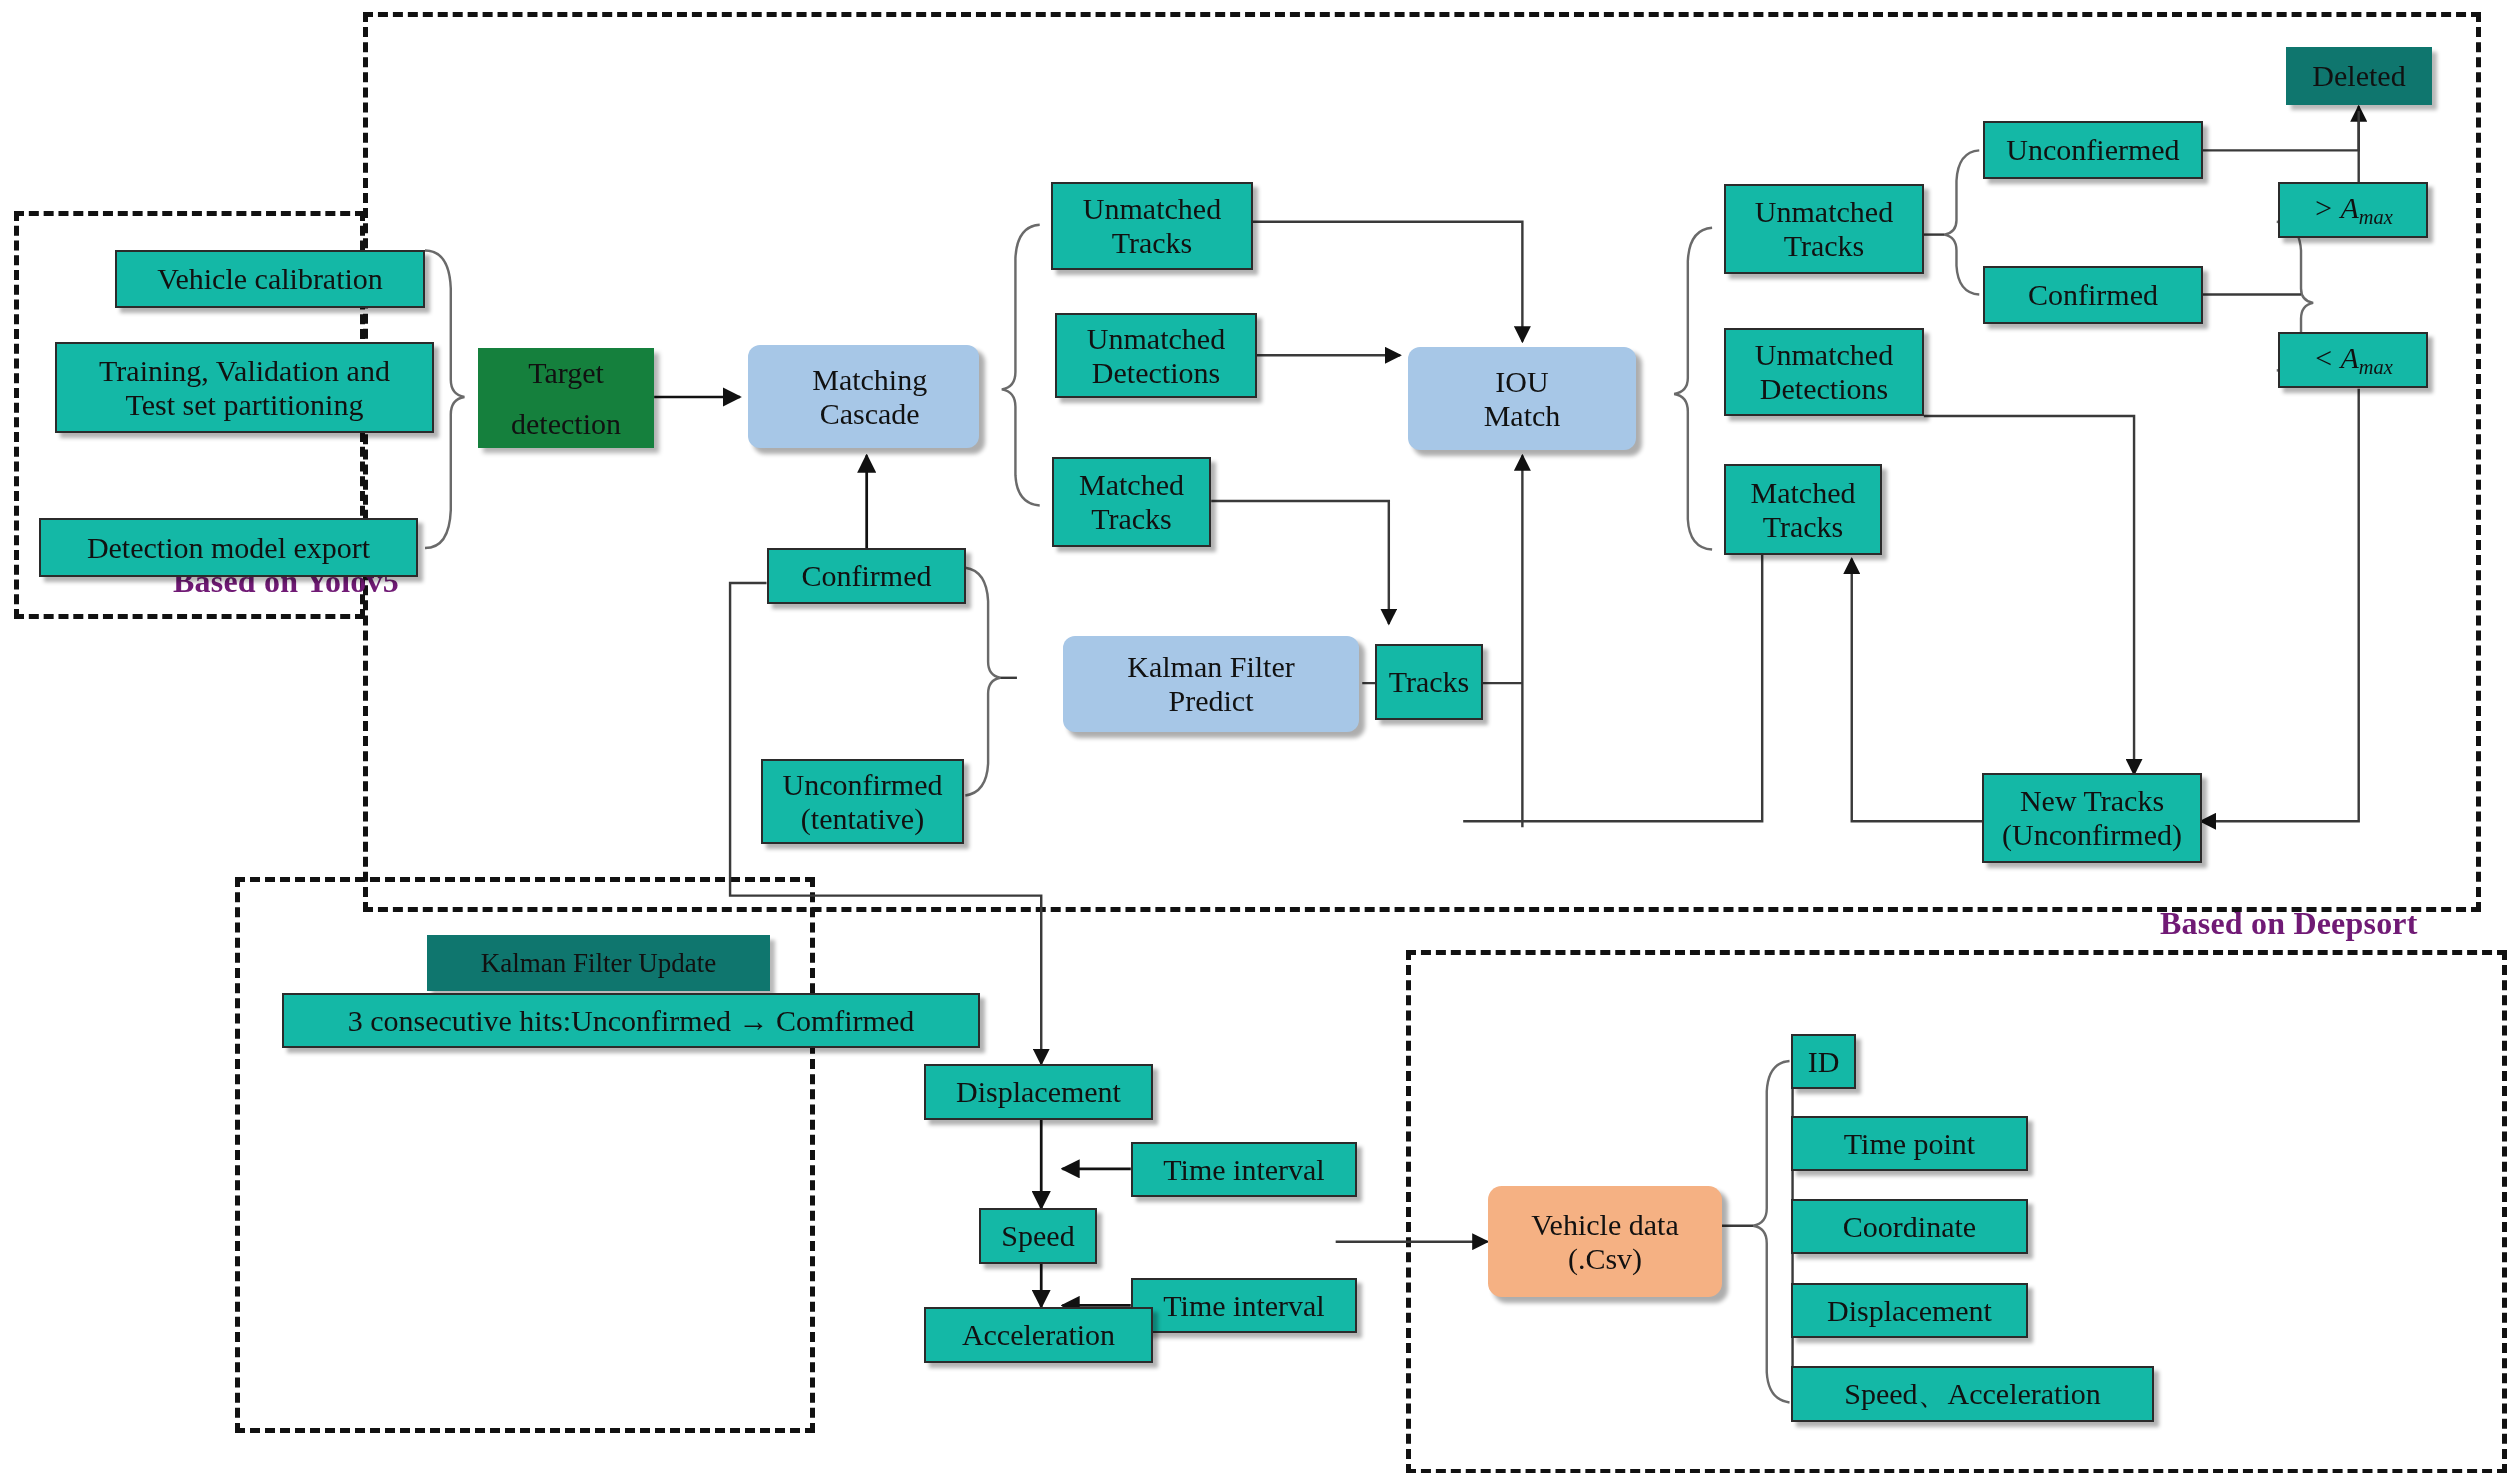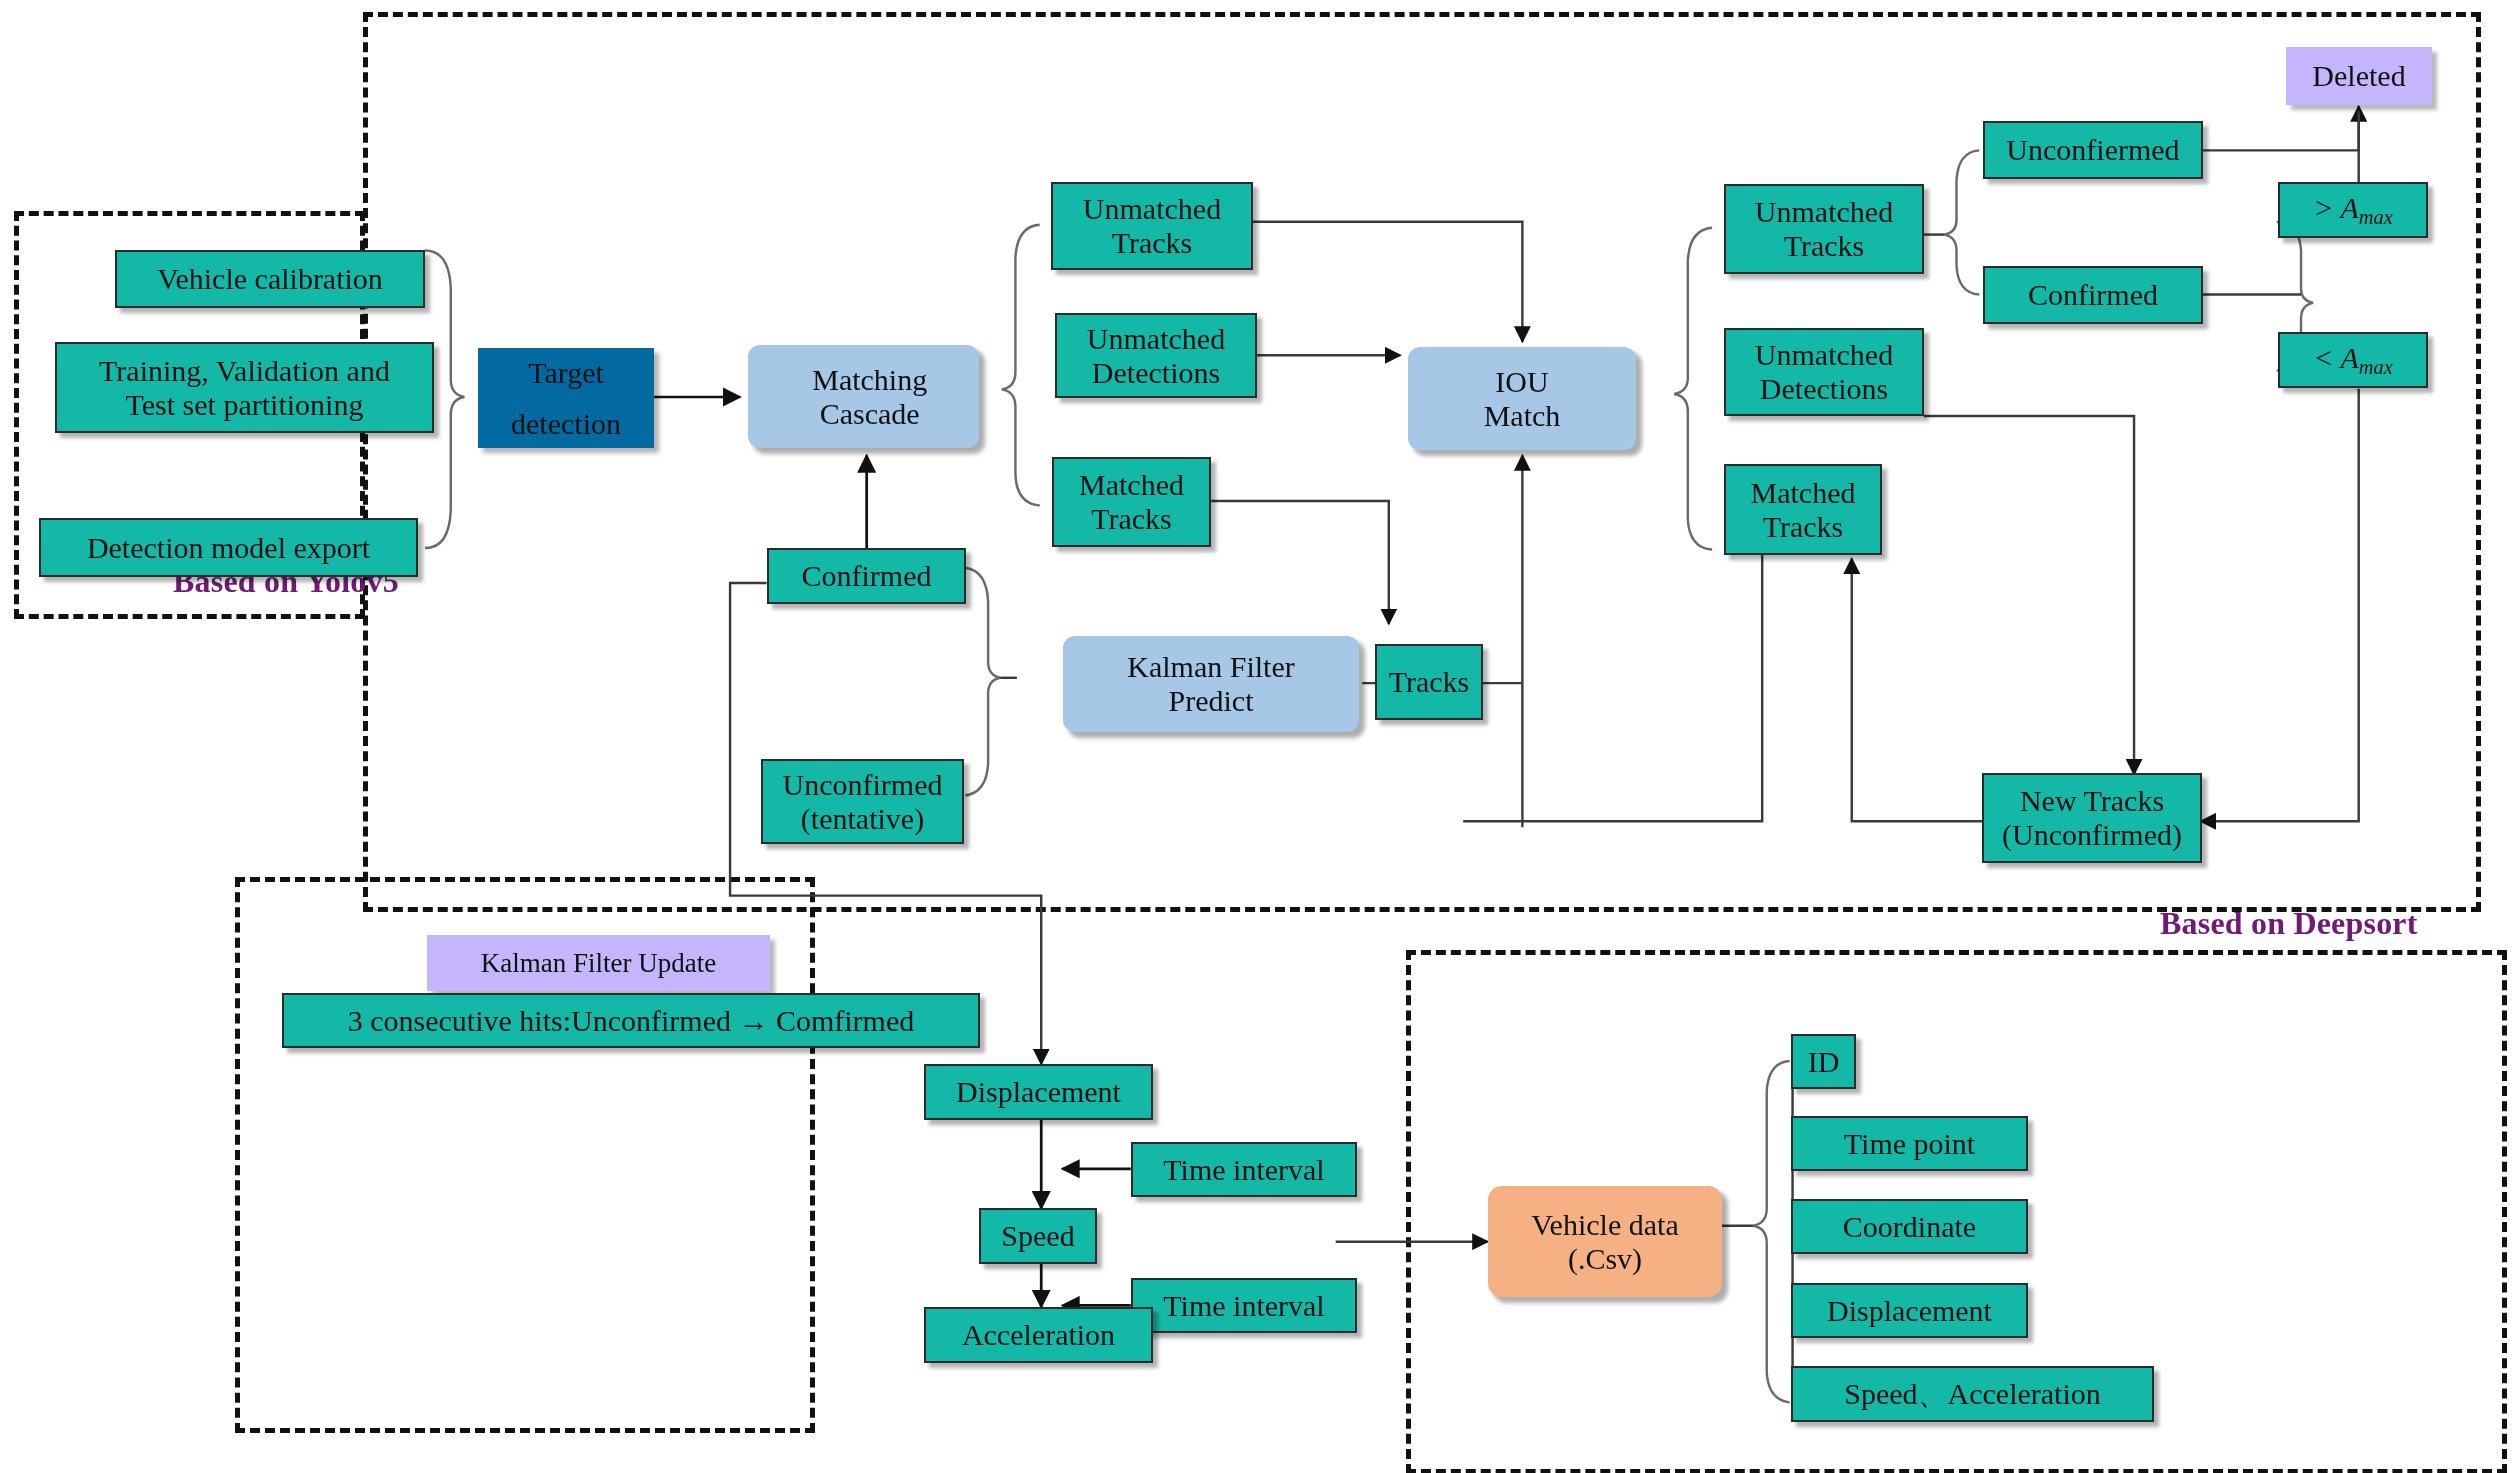--- a/index.html
+++ b/index.html
@@ -13,24 +13,24 @@
               font-family:"Liberation Serif","DejaVu Serif",serif;
               font-size:32px;letter-spacing:0.2px;white-space:nowrap;}
 
   
   .node{position:absolute;box-sizing:border-box;display:flex;align-items:center;
         justify-content:center;text-align:center;line-height:1.12;
         font-size:30px;color:#111;background:#14b8a6;border:2.3px solid #2b2b2b;
         box-shadow:4.6px 4.6px 3.8px rgba(0,0,0,.30);padding:1.5px 4.6px;}
   .node.round{border:none;border-radius:12px;box-shadow:5.3px 5.3px 4.6px rgba(0,0,0,.32);}
   .node.blue{background:#a7c7e7;}
-  .node.gray{background:#0369a1;border:none;box-shadow:5.3px 5.3px 4.6px rgba(0,0,0,.30);gap:17px;}
+  .node.gray{background:#15803d;border:none;box-shadow:5.3px 5.3px 4.6px rgba(0,0,0,.30);gap:17px;}
   .node.orange{background:#f5b183;border:none;border-radius:13.7px;
                box-shadow:5.3px 5.3px 4.6px rgba(0,0,0,.32);}
-  .node.flatblue{background:#c4b5fd;border:none;box-shadow:4.6px 4.6px 3.8px rgba(0,0,0,.28);
+  .node.flatblue{background:#0f766e;border:none;box-shadow:4.6px 4.6px 3.8px rgba(0,0,0,.28);
                  font-size:27px;}
 
   .sub{font-style:italic;}
   .sub sub{font-size:.68em;font-style:italic;vertical-align:-.28em;}
 
   
   #wires{position:absolute;left:0;top:0;width:2512px;height:1474px;pointer-events:none;}
   .ln{fill:none;stroke:#3a3a3a;stroke-width:3.2;}
   .ln2{fill:none;stroke:#111;stroke-width:3.6;}
   .brace{fill:none;stroke:#6a6a6a;stroke-width:3.2;}

